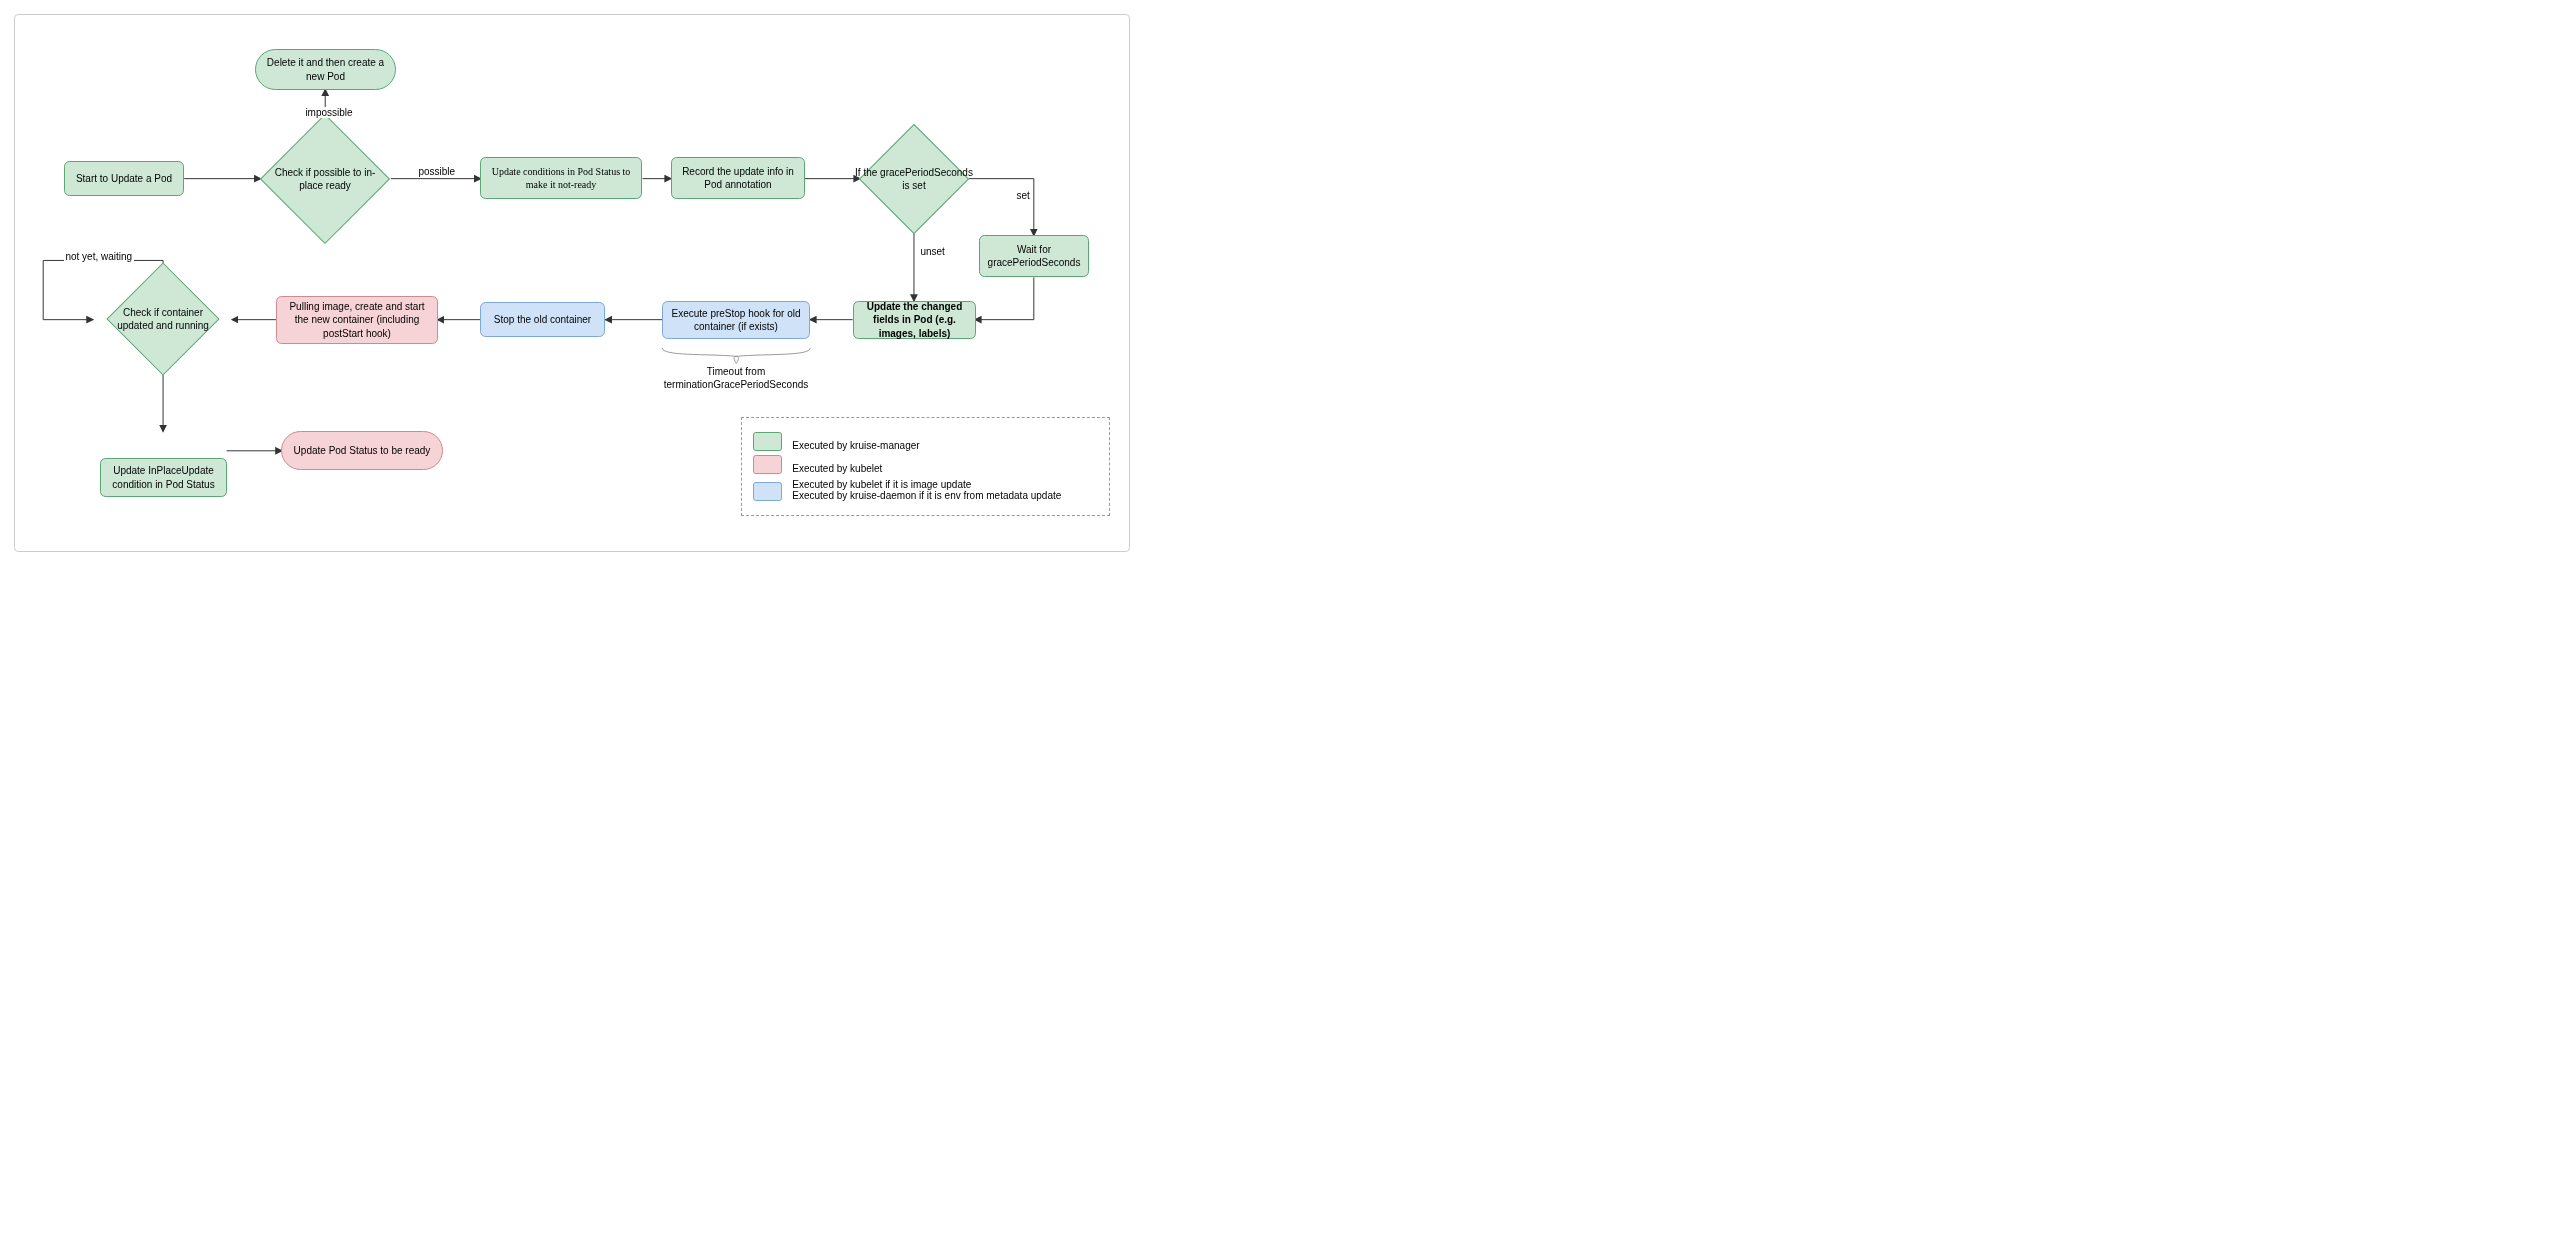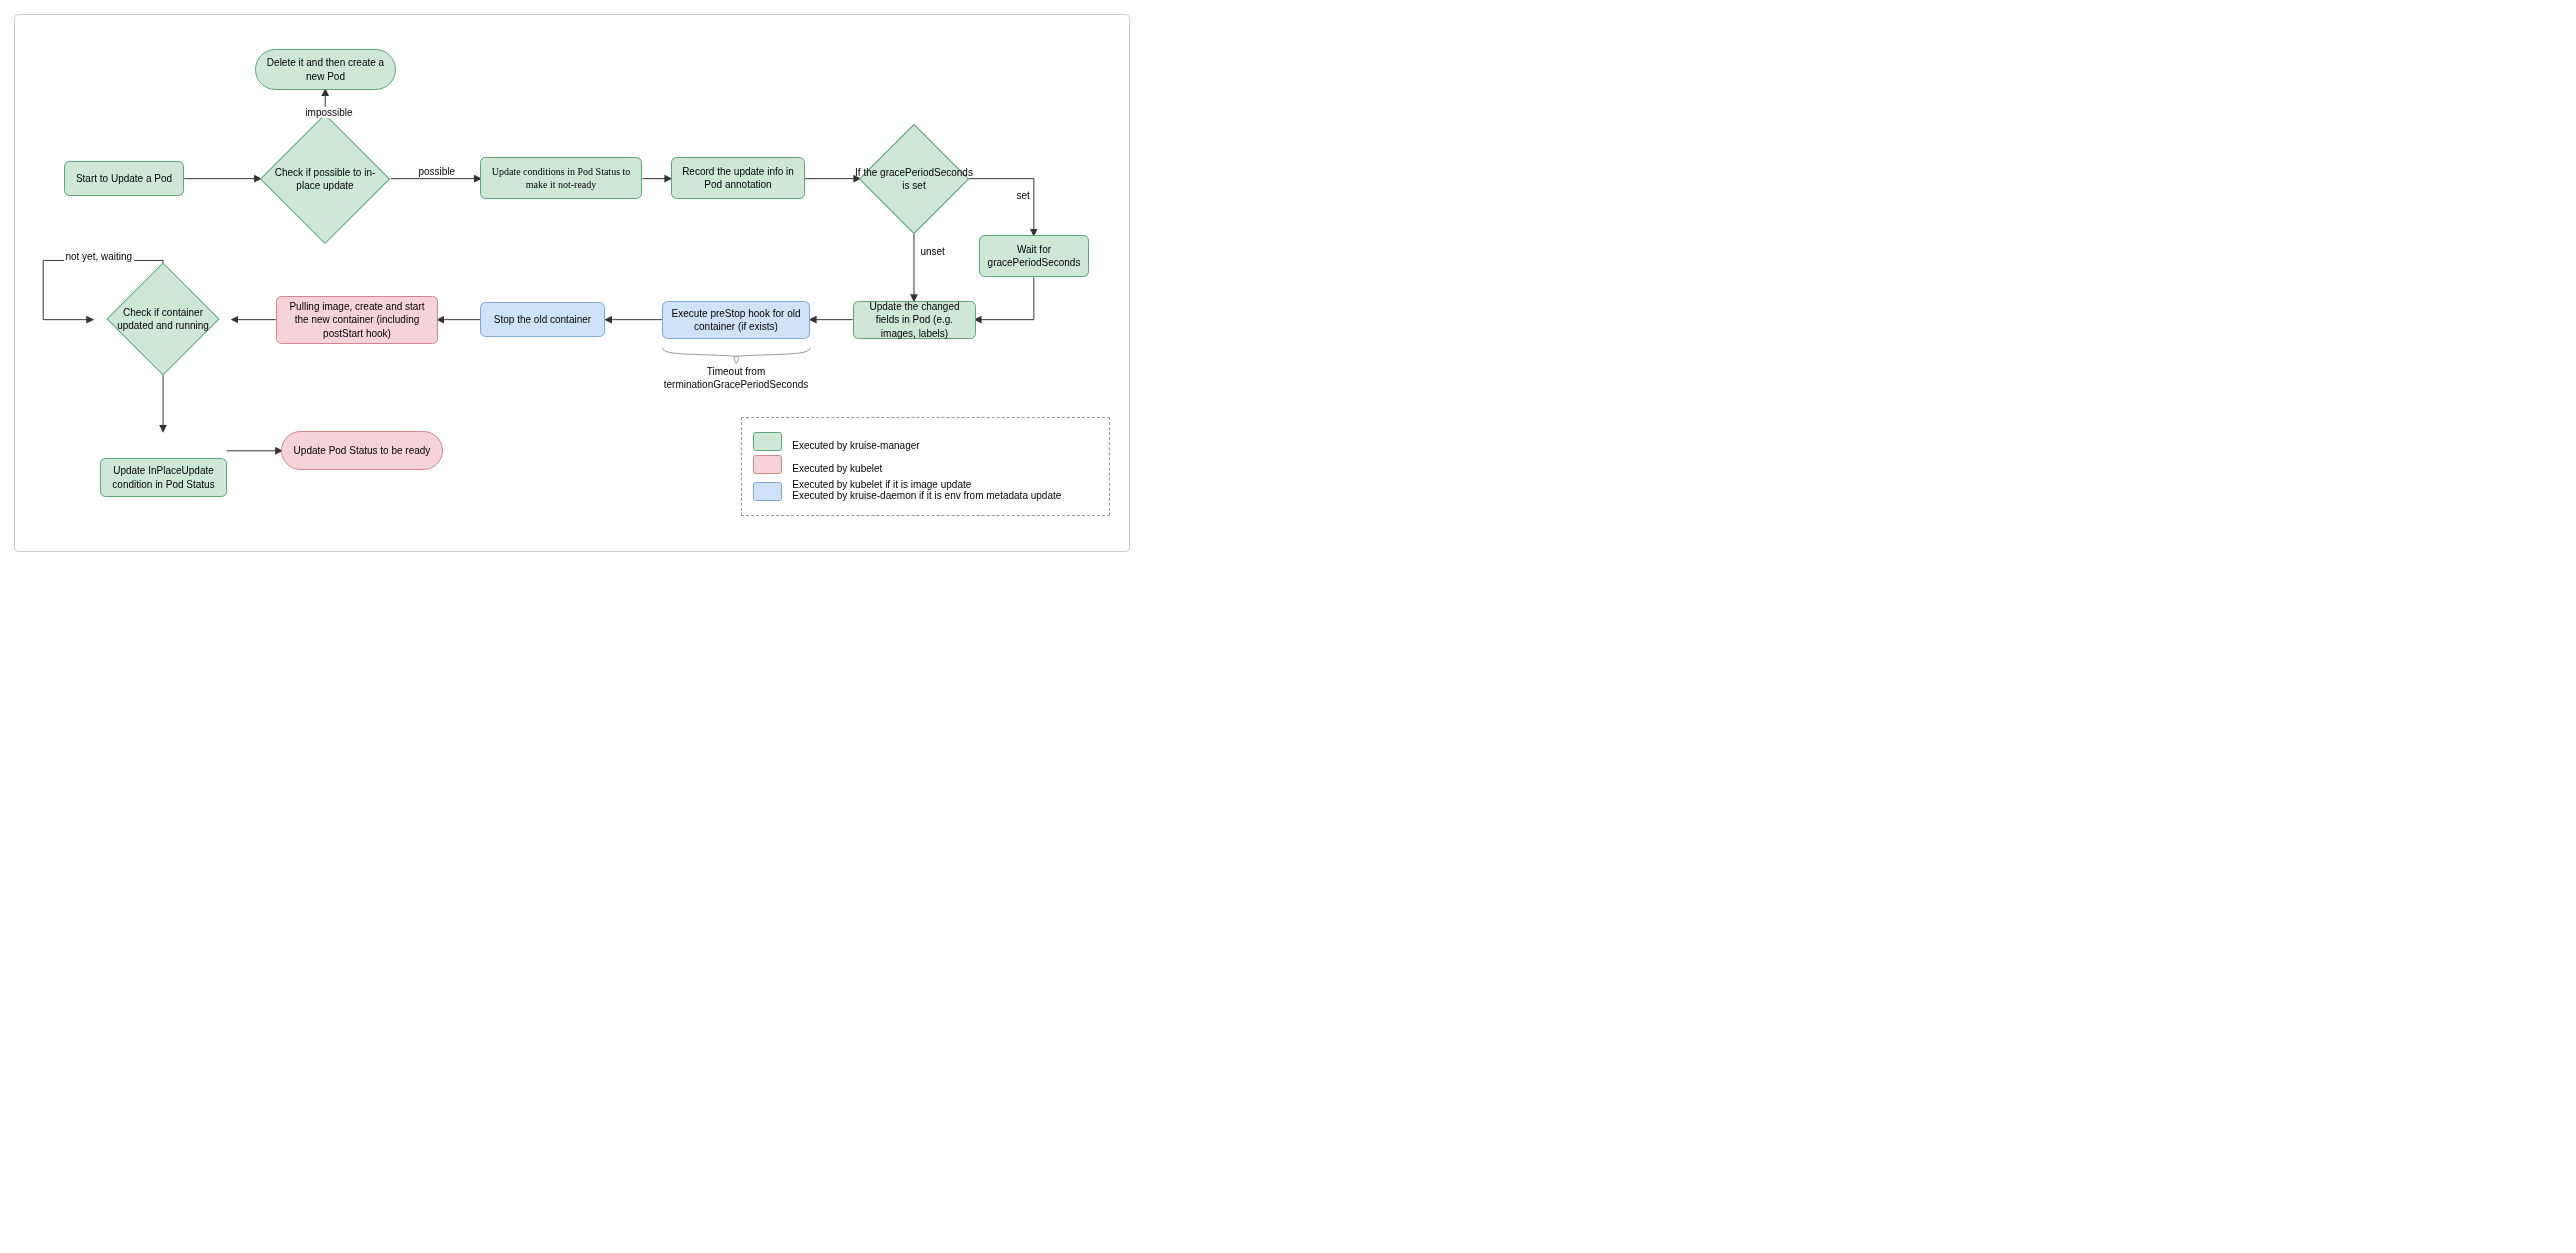--- a/index.html
+++ b/index.html
@@ -157,21 +157,21 @@
 
     <line x1="300" y1="618" x2="378" y2="618" stroke="#333" stroke-width="1.4" marker-end="url(#arrow)"></line>
 
     <path d="M 918 472 C 918 484 980 480 1023 484 C 1030 484 1023 494 1023 494 C 1023 494 1016 484 1023 484 C 1066 480 1128 484 1128 472" fill="none" stroke="#888" stroke-width="1.2"></path>
   </svg>
 
   <div class="node rect-green" style="left:49px; top:146px; width:120px; height:35px;">Start to Update a Pod</div>
 
   <div class="diamond" style="left:264px; top:118px; width:92px; height:92px;">
     <div class="diamond-bg"></div>
-    <div class="diamond-label" style="left:-17.6px; right:-17.6px;">Check if possible to in-place update</div>
+    <div class="diamond-label" style="left:-17.6px; right:-17.6px;">Check if possible to in-place ready</div>
   </div>
 
   <div class="node pill-green" style="left:240px; top:34px; width:141px; height:41px;">Delete it and then create a new Pod</div>
 
   <div class="edge-label" style="left:289px; top:92px;">impossible</div>
 
   <div class="edge-label" style="left:402px; top:151px;">possible</div>
 
   <div class="node rect-green" style="left:465px; top:142px; width:162px; height:42px;font-family:Liberation Serif, serif;">Update conditions in Pod Status to make it not-ready</div>
 
@@ -181,21 +181,21 @@
     <div class="diamond-bg"></div>
     <div class="diamond-label" style="left:-25px; right:-25px;">If the gracePeriodSeconds is set</div>
   </div>
 
   <div class="edge-label" style="left:1000px; top:175px;">set</div>
 
   <div class="edge-label" style="left:904px; top:231px;">unset</div>
 
   <div class="node rect-green" style="left:964px; top:220px; width:110px; height:42px;">Wait for gracePeriodSeconds</div>
 
-  <div class="node rect-green" style="left:838px; top:286px; width:123px; height:38px;">Update the changed fields in Pod (e.g. images, labels)</div>
+  <div class="node rect-green" style="left:838px; top:286px; width:123px; height:38px;font-weight:bold;">Update the changed fields in Pod (e.g. images, labels)</div>
 
   <div class="node rect-blue" style="left:647px; top:286px; width:148px; height:38px;">Execute preStop hook for old container (if exists)</div>
 
   <div class="brace-note" style="left:626px; top:350px; width:190px;">Timeout from terminationGracePeriodSeconds</div>
 
   <div class="node rect-blue" style="left:465px; top:287px; width:125px; height:35px;">Stop the old container</div>
 
   <div class="node rect-pink" style="left:261px; top:281px; width:162px; height:48px;">Pulling image, create and start the new container (including postStart hook)</div>
 
   <div class="diamond" style="left:108px; top:264px; width:80px; height:80px;">

